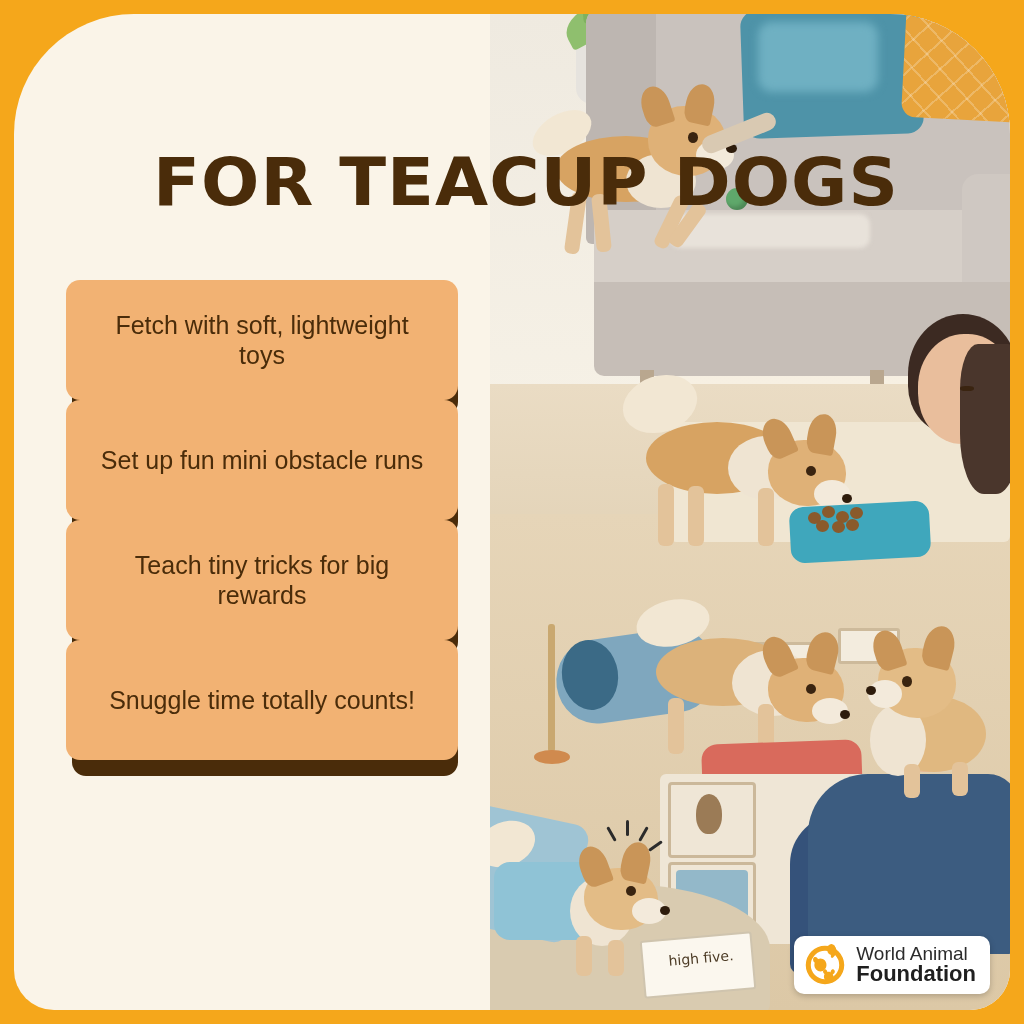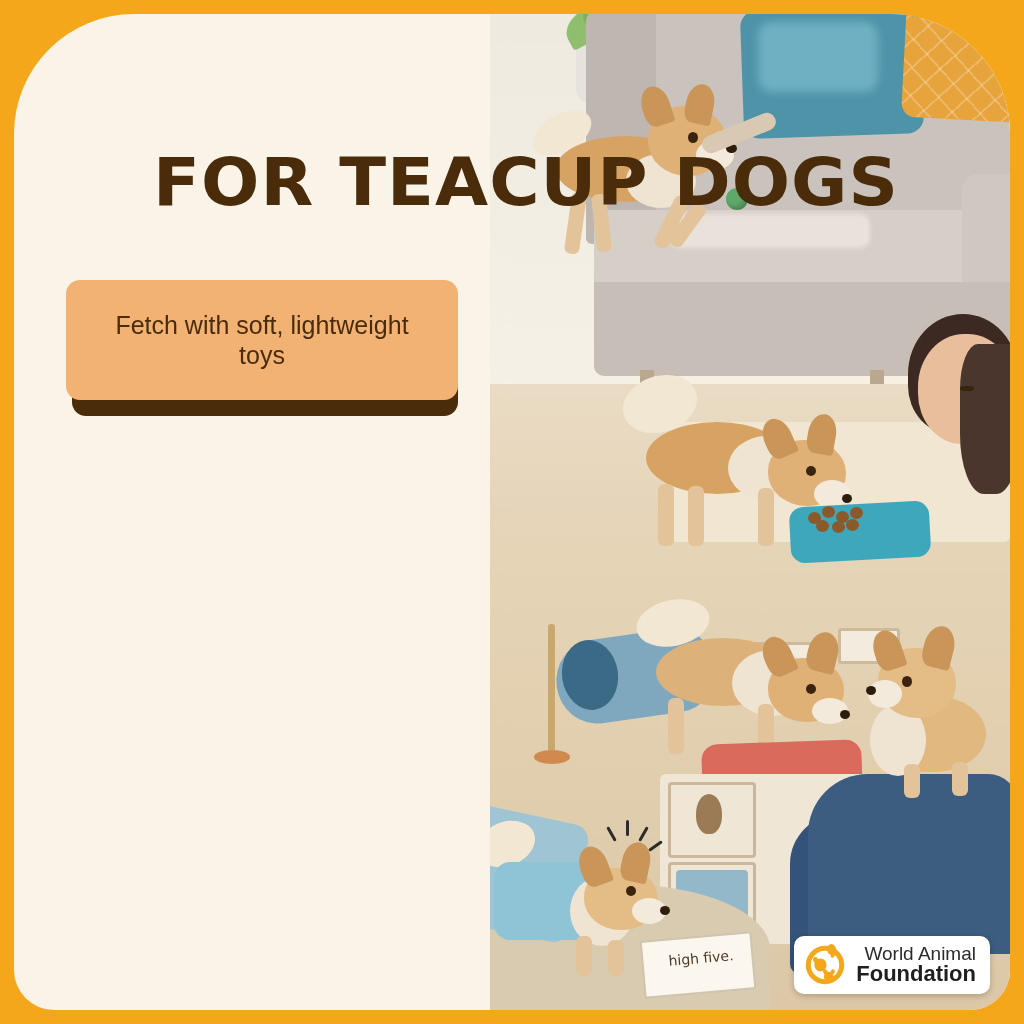--- a/index.html
+++ b/index.html
@@ -151,21 +151,21 @@
 
   
   .logo {
     position:absolute; right:20px; bottom:16px;
     background:#FFFFFF; border-radius:10px;
     padding:7px 14px 7px 9px;
     display:flex; align-items:center; gap:9px;
     box-shadow:0 2px 6px rgba(0,0,0,.22);
   }
   .logo-mark { width:44px; height:44px; position:relative; flex:none; }
-  .logo-text { line-height:1.02;text-align:right; }
+  .logo-text { line-height:1.02; }
   .logo-l1 { font-family:"Liberation Sans", sans-serif; font-size:19px; color:#2B2B2B; }
   .logo-l2 { font-family:"Liberation Sans", sans-serif; font-size:22px; font-weight:bold; color:#1F1F1F; }
 </style>
 </head>
 <body>
 
 <div id="poster">
   <div class="panel">
 
     <div class="art">
@@ -313,20 +313,38 @@
 
     <div class="title-2">FOR TEACUP DOGS</div>
 
     <div class="cards">
       <div class="card-wrap">
         <div class="card-shadow"></div>
         <div class="card">
           <span>Fetch with soft, lightweight toys</span>
         </div>
       </div>
+      <div class="card-wrap">
+        <div class="card-shadow"></div>
+        <div class="card">
+          <span>Set up fun mini obstacle runs</span>
+        </div>
+      </div>
+      <div class="card-wrap">
+        <div class="card-shadow"></div>
+        <div class="card">
+          <span>Teach tiny tricks for big rewards</span>
+        </div>
+      </div>
+      <div class="card-wrap">
+        <div class="card-shadow"></div>
+        <div class="card">
+          <span>Snuggle time totally counts!</span>
+        </div>
+      </div>
     </div>
 
     <div class="logo">
       <div class="logo-mark">
         <svg viewBox="0 0 48 48" width="44" height="44" aria-hidden="true">
           <path d="M24 3a21 21 0 1 0 0 42 21 21 0 0 0 0-42zm0 5.5A15.5 15.5 0 1 1 8.5 24 15.5 15.5 0 0 1 24 8.5z" fill="#F5A71B"></path>
           <path d="M30 2c3 0 6 2.4 6.4 5.6.4 3.3-1.4 6.2-3.6 8.2-1 .9-2.4.3-2.4-1V3.2C30.4 2.5 30.2 2 30 2z" fill="#F5A71B"></path>
           <ellipse cx="31" cy="7" rx="4.6" ry="6" fill="#F5A71B"></ellipse>
           <path d="M19 17c3.6 0 6.6 3.1 6.6 7s-3 7-6.6 7-6.6-3.1-6.6-7 3-7 6.6-7z" fill="#F5A71B"></path>
           <path d="M12.6 15.4c1.4-.6 3.1.4 3.8 2.2.7 1.8.1 3.7-1.3 4.3-1.4.6-3.1-.4-3.8-2.2-.7-1.8-.1-3.7 1.3-4.3z" fill="#F5A71B"></path>

